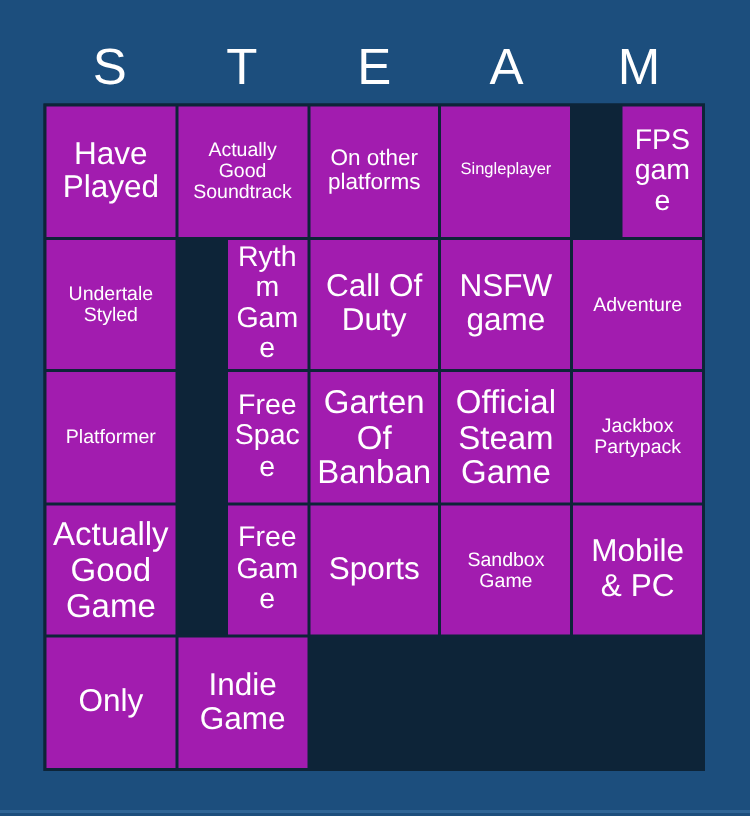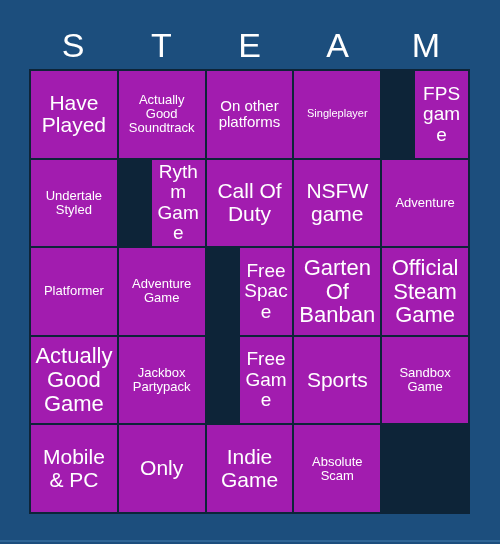--- a/index.html
+++ b/index.html
@@ -114,30 +114,28 @@
       <div class="bingo-cell fs-xs">Actually Good Soundtrack</div>
       <div class="bingo-cell fs-sm">On other platforms</div>
       <div class="bingo-cell fs-xxs">Singleplayer</div>
       <div class="bingo-cell fs-xl">FPS game</div>
       <div class="bingo-cell fs-xs">Undertale Styled</div>
       <div class="bingo-cell fs-xl">Rythm Game</div>
       <div class="bingo-cell fs-lg">Call Of Duty</div>
       <div class="bingo-cell fs-lg">NSFW game</div>
       <div class="bingo-cell fs-xs">Adventure</div>
       <div class="bingo-cell fs-xs">Platformer</div>
-      <div class="bingo-cell fs-xs">Adventure Game</div>
       <div class="bingo-cell fs-xl">Free Space</div>
       <div class="bingo-cell fs-md">Garten Of Banban</div>
       <div class="bingo-cell fs-md">Official Steam Game</div>
+      <div class="bingo-cell fs-xs">Jackbox Partypack</div>
       <div class="bingo-cell fs-md">Actually Good Game</div>
-      <div class="bingo-cell fs-xs">Jackbox Partypack</div>
       <div class="bingo-cell fs-xl">Free Game</div>
       <div class="bingo-cell fs-lg">Sports</div>
       <div class="bingo-cell fs-xs">Sandbox Game</div>
       <div class="bingo-cell fs-lg">Mobile &amp; PC</div>
       <div class="bingo-cell fs-lg">Only</div>
       <div class="bingo-cell fs-lg">Indie Game</div>
-      <div class="bingo-cell fs-xs">Absolute Scam</div>
     </div>
 
   <div id="bottom-accent"></div>
 
 </div>
 
 </body></html>

